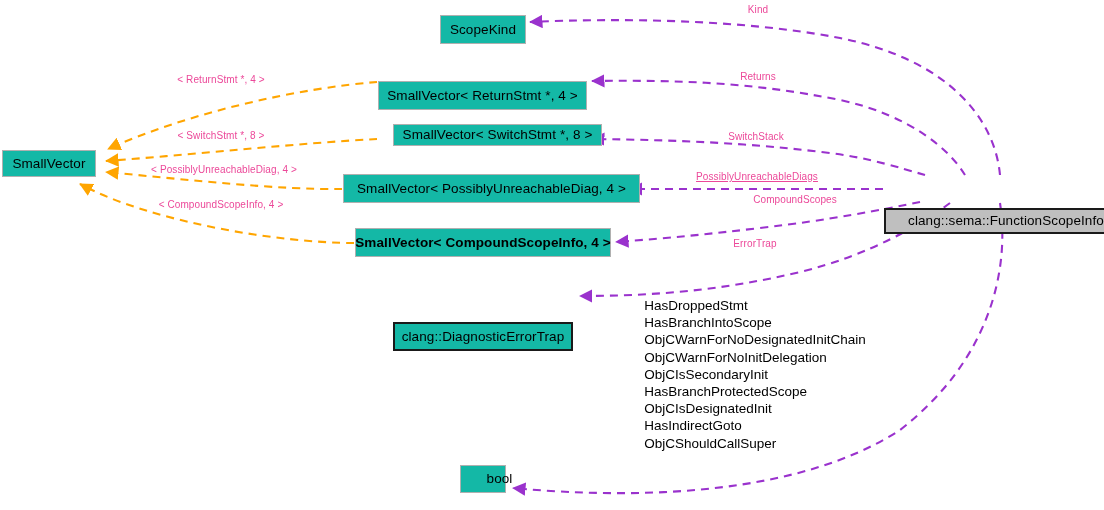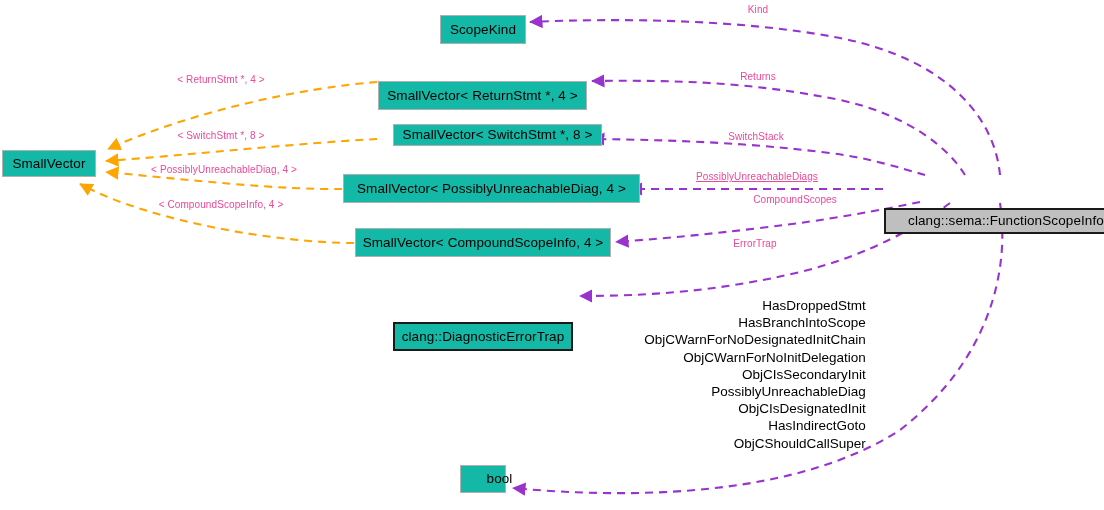--- a/index.html
+++ b/index.html
@@ -52,21 +52,21 @@
     color: #ec4899;
     white-space: nowrap;
     background: transparent;
     letter-spacing: 0.1px;
   }
   .edge-label.c {
     transform: translateX(-50%);
   }
   .bool-fields {
     position: absolute;
-    text-align: right;
+    text-align: left;
     font-size: 13.5px;
     line-height: 17.2px;
     color: #000000;
     white-space: nowrap;
     transform: translateX(-50%);
   }
   .bool-fields span {
     display: block;
   }
 </style>
@@ -116,21 +116,21 @@
   </div>
 
   <div class="node" style="left:393px; top:124px; width:209px; height:22px;">
     <span>SmallVector&lt; SwitchStmt *, 8 &gt;</span>
   </div>
 
   <div class="node" style="left:343px; top:174px; width:297px; height:29px;">
     <span>SmallVector&lt; PossiblyUnreachableDiag, 4 &gt;</span>
   </div>
 
-  <div class="node" style="left:355px; top:228px; width:256px; height:29px;">
+  <div class="node" style="left:355px; top:228px; width:256px; height:29px;font-weight:bold;">
     <span>SmallVector&lt; CompoundScopeInfo, 4 &gt;</span>
   </div>
 
   <div class="node link" style="left:393px; top:281px; width:180px; height:29px;">
     <span>clang::DiagnosticErrorTrap</span>
   </div>
 
   <div class="node" style="left:460px; top:465px; width:46px;  height:28px;padding-left:33px;">
     <span>bool</span>
   </div>
@@ -150,19 +150,19 @@
   <div class="edge-label c" style="left:757px; top:172px;text-decoration:underline;">PossiblyUnreachableDiags</div>
   <div class="edge-label c" style="left:756px; top:195px;margin-left:39px;">CompoundScopes</div>
   <div class="edge-label c" style="left:755px; top:239px;">ErrorTrap</div>
 
   <div class="bool-fields" id="bool-fields" style="left:755px; top:297px;">
       <span>HasDroppedStmt</span>
       <span>HasBranchIntoScope</span>
       <span>ObjCWarnForNoDesignatedInitChain</span>
       <span>ObjCWarnForNoInitDelegation</span>
       <span>ObjCIsSecondaryInit</span>
-      <span>PossiblyUnreachableDiag</span>
+      <span>HasBranchProtectedScope</span>
       <span>ObjCIsDesignatedInit</span>
       <span>HasIndirectGoto</span>
       <span>ObjCShouldCallSuper</span>
     </div>
 
 </div>
 
 </body></html>

